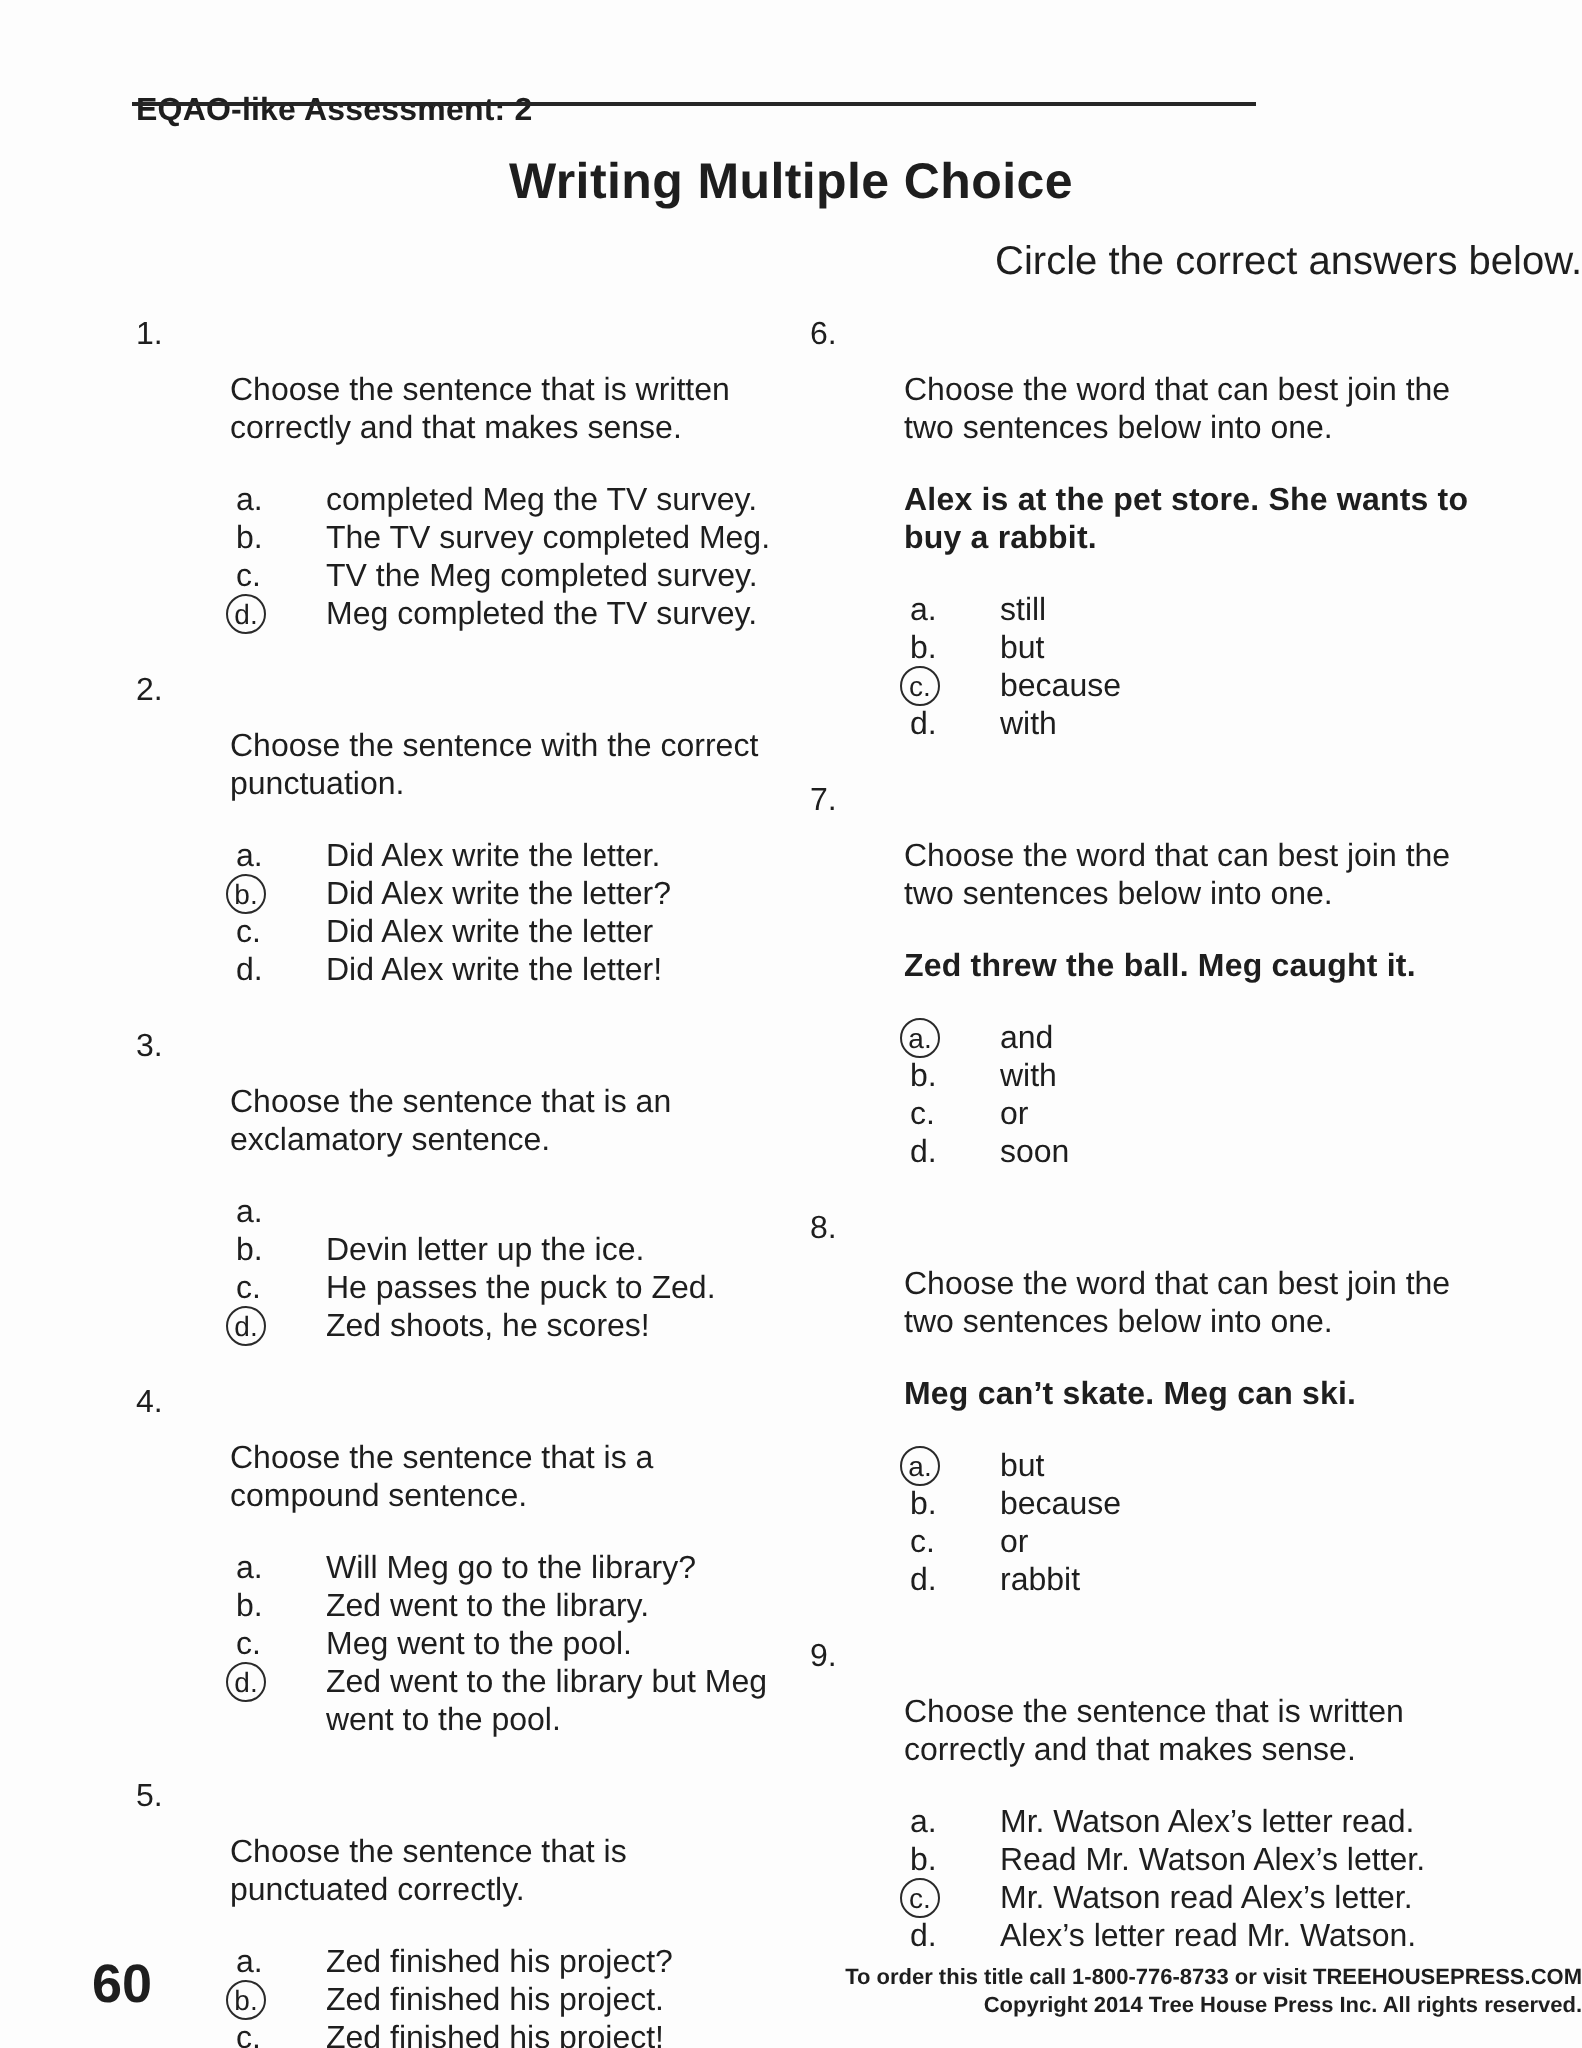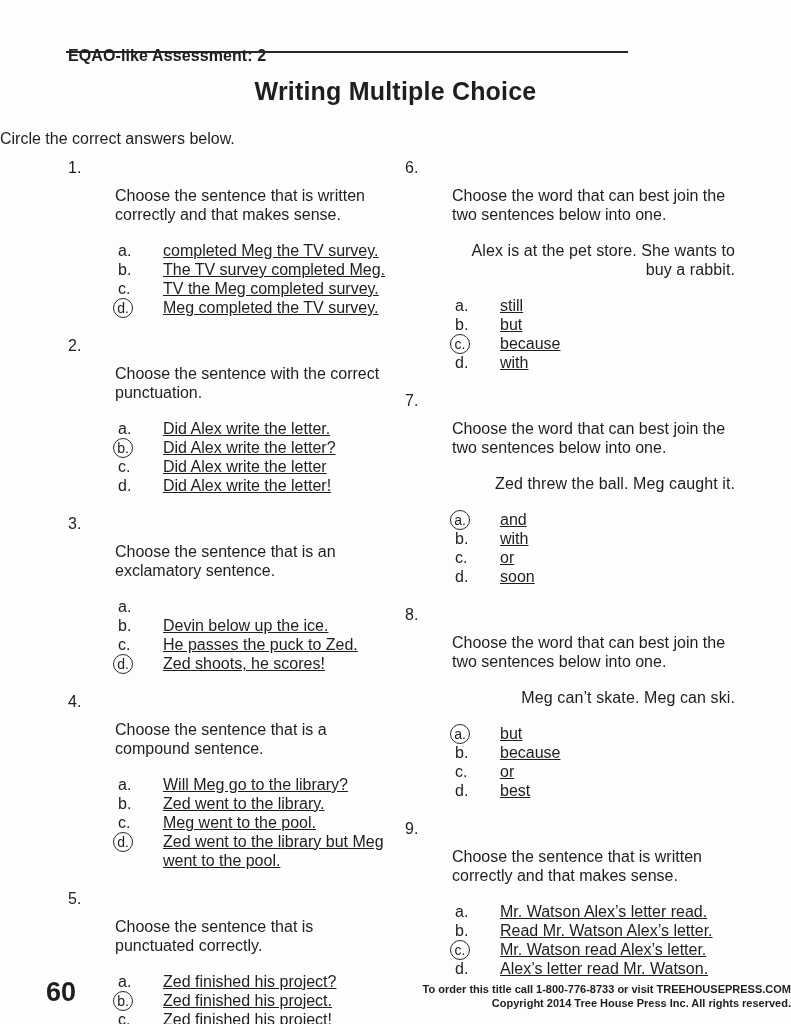--- a/index.html
+++ b/index.html
@@ -15,38 +15,38 @@
   }
   .header-rule {
     position: absolute; left: 66px; top: 51px; width: 562px; height: 0;
     border-top: 2px solid #262626;
   }
   .page-title {
     position: absolute; left: 0; top: 77px; width: 100%;
     text-align: center; font-weight: bold; font-size: 25px; letter-spacing: 0.2px;
   }
   .subtitle {
-    position: absolute; left: 0; top: 130px; width: 100%;
-    text-align: left; font-size: 16px;
+    position: absolute; left: 0; top: 120px; width: 100%;
+    text-align: right; font-size: 20px;
   }
   .columns {
     position: absolute; left: 68px; top: 158px; display: flex;
     line-height: 19px;
   }
   .col { display: flex; flex-direction: column; }
   .col-0 { width: 337px; }
   .col-1 { width: 330px; }
   .question { display: flex; margin-bottom: 19px; }
   .q-num { flex: 0 0 47px; }
   .q-body { flex: 1 1 auto; }
   .q-prompt { margin-bottom: 17px; white-space: pre-line; margin-top: 28px; }
-  .q-stimulus { margin-bottom: 17px; font-weight: normal; white-space: pre-line; letter-spacing: 0.1px; text-align: right; }
+  .q-stimulus { margin-bottom: 17px; font-weight: bold; white-space: pre-line; letter-spacing: 0.1px; }
   .option { display: flex; }
   .opt-letter { flex: 0 0 45px; padding-left: 3px; }
-  .opt-text { white-space: pre-line; text-decoration: underline; }
+  .opt-text { white-space: pre-line; }
   .circle {
     display: inline-flex; align-items: center; justify-content: center;
     width: 18px; height: 18px; border: 1.5px solid #2a2a2a; border-radius: 50%;
     margin: -1px 0 -1px -5px; font-size: 14px; line-height: 14px;
   }
   .page-number {
     position: absolute; left: 46px; top: 977px;
     font-weight: bold; font-size: 27px;
   }
   .footer-text {
@@ -119,21 +119,21 @@
         <div class="q-num">3.</div>
         <div class="q-body">
           <div class="q-prompt">Choose the sentence that is an
 exclamatory sentence.</div>
           <div class="q-options">
             <div class="option">
               <span class="opt-letter">a.</span>
             </div>
             <div class="option">
               <span class="opt-letter">b.</span>
-              <span class="opt-text">Devin below up the ice.</span>
+              <span class="opt-text">Devin letter up the ice.</span>
             </div>
             <div class="option">
               <span class="opt-letter">c.</span>
               <span class="opt-text">He passes the puck to Zed.</span>
             </div>
             <div class="option">
               <span class="opt-letter"><span class="circle">d.</span></span>
               <span class="opt-text">Zed shoots, he scores!</span>
             </div>
           </div>
@@ -259,21 +259,21 @@
             <div class="option">
               <span class="opt-letter">b.</span>
               <span class="opt-text">because</span>
             </div>
             <div class="option">
               <span class="opt-letter">c.</span>
               <span class="opt-text">or</span>
             </div>
             <div class="option">
               <span class="opt-letter">d.</span>
-              <span class="opt-text">best</span>
+              <span class="opt-text">rabbit</span>
             </div>
           </div>
         </div>
       </div>
       <div class="question">
         <div class="q-num">9.</div>
         <div class="q-body">
           <div class="q-prompt">Choose the sentence that is written
 correctly and that makes sense.</div>
           <div class="q-options">

